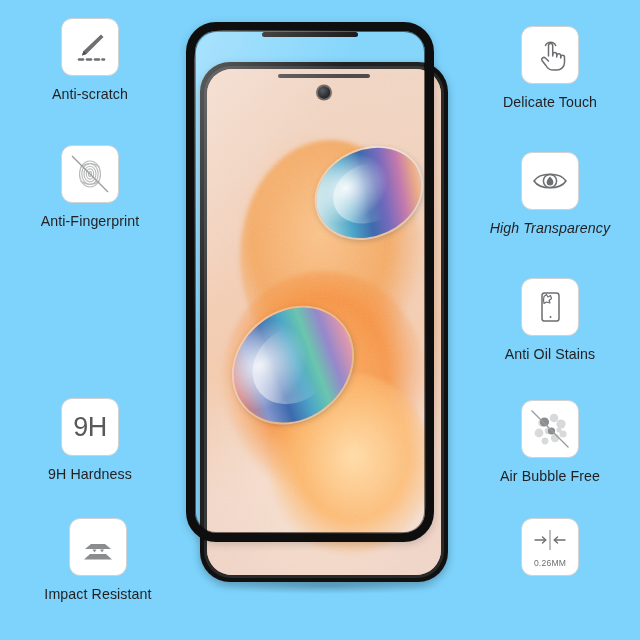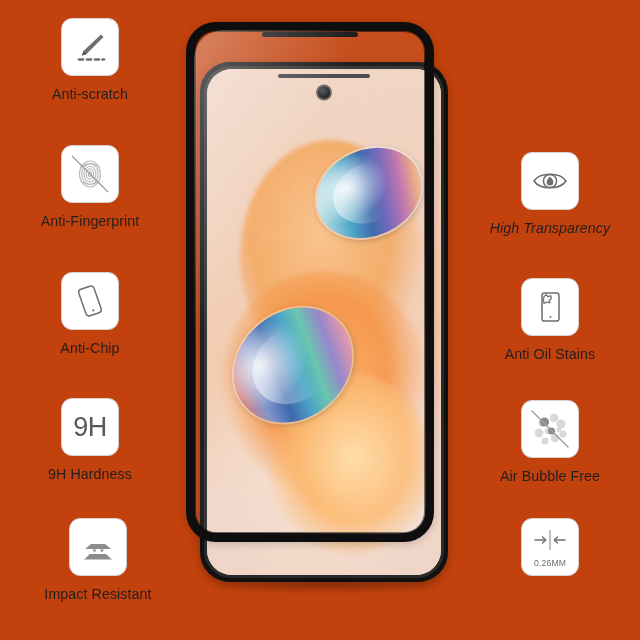--- a/index.html
+++ b/index.html
@@ -3,21 +3,21 @@
 <meta charset="utf-8">
 <style>
   html,body{margin:0;padding:0;}
   body{
     width:640px;height:640px;
     background:#ffffff;
     font-family:"Liberation Sans","DejaVu Sans",sans-serif;
     overflow:hidden;
     position:relative;
   }
-  #stage{position:relative;width:640px;height:640px;overflow:hidden;background:#c2410c;}
+  #stage{position:relative;width:640px;height:640px;overflow:hidden;background:#7dd3fc;}
 
   
   .col{position:absolute;top:0;width:180px;height:640px;}
   .col-left{left:0;}
   .col-right{left:460px;}
 
   .feature{
     position:absolute;
     width:180px;
     display:flex;flex-direction:column;align-items:center;
@@ -198,31 +198,20 @@
             <ellipse cx="21" cy="21" rx="1.6" ry="2.4"></ellipse>
             <path d="M12 13.5 Q21 7.5 30 13.5"></path>
             <path d="M12 28.5 Q21 34.5 30 28.5"></path>
           </g>
           <line x1="3" y1="3" x2="39" y2="39" stroke="#9a9b9c" stroke-width="1.3"></line>
         </svg>
       </div>
       <div class="flabel">Anti-Fingerprint</div>
     </div>
 
-    <div class="feature f-l2">
-      <div class="badge">
-        <svg width="40" height="40" viewBox="0 0 40 40">
-          <g transform="rotate(-19 20 20)">
-            <rect x="12" y="6" width="16" height="28" rx="3.2" fill="none" stroke="#6d6e71" stroke-width="1.5"></rect>
-            <circle cx="20" cy="30" r="1.1" fill="#6d6e71"></circle>
-          </g>
-        </svg>
-      </div>
-      <div class="flabel">Anti-Chip</div>
-    </div>
 
     <div class="feature f-l3">
       <div class="badge">
         <span class="nine-h">9H</span>
       </div>
       <div class="flabel">9H Hardness</div>
     </div>
 
     <div class="feature f-l4">
       <div class="badge">
@@ -269,20 +258,34 @@
       </div>
     </div>
 
     <div class="glass">
       <div class="glass-notch"></div>
     </div>
   </div>
 
   <div class="col col-right">
 
+    <div class="feature f-r0">
+      <div class="badge">
+        <svg width="40" height="40" viewBox="0 0 40 40">
+          <g fill="none" stroke="#6d6e71" stroke-width="1.5" stroke-linecap="round" stroke-linejoin="round">
+            <path d="M18.5 21 L18.5 10.5 a2.1 2.1 0 0 1 4.2 0 L22.7 21"></path>
+            <path d="M22.7 19.5 a2 2 0 0 1 4 0 L26.7 22"></path>
+            <path d="M26.7 20.8 a2 2 0 0 1 4 0 L30.7 23"></path>
+            <path d="M30.7 22.2 a1.9 1.9 0 0 1 3.8 0 L34.5 27.5 c0 4.2 -3.4 7.6 -7.6 7.6 l-3.4 0 c-3.6 0 -6.2 -2 -7.6 -4.6 L12 25.5 a2.1 2.1 0 0 1 3.3 -2.5 l3.2 3"></path>
+            <path d="M15.5 10.5 a5.6 5.6 0 0 1 10.2 0"></path>
+          </g>
+        </svg>
+      </div>
+      <div class="flabel">Delicate Touch</div>
+    </div>
 
     <div class="feature f-r1">
       <div class="badge">
         <svg width="42" height="42" viewBox="0 0 42 42">
           <path d="M5 21 C11 12 31 12 37 21 C31 30 11 30 5 21 Z" fill="none" stroke="#6d6e71" stroke-width="1.6" stroke-linejoin="round"></path>
           <circle cx="21" cy="21" r="6.6" fill="none" stroke="#6d6e71" stroke-width="1.5"></circle>
           <path d="M21 16.6 C23.4 19.2 24.3 20.8 24.3 22.3 a3.3 3.3 0 0 1 -6.6 0 C17.7 20.8 18.6 19.2 21 16.6 Z" fill="#6d6e71"></path>
         </svg>
       </div>
       <div class="flabel">High Transparency</div>

